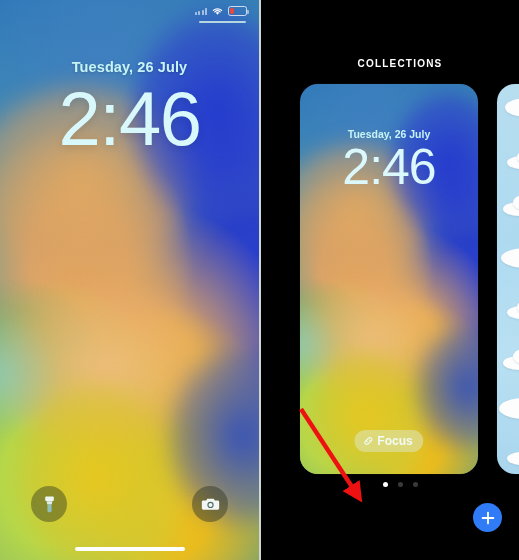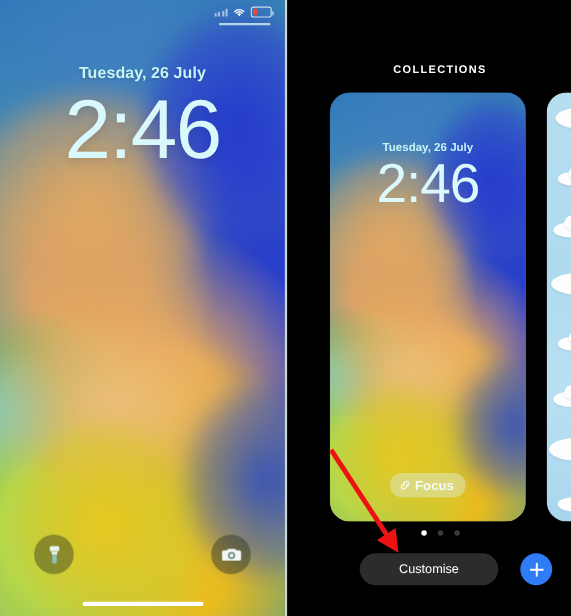--- a/index.html
+++ b/index.html
@@ -225,21 +225,20 @@
         <div class="cloud" style="left:10px;top:368px;width:30px;height:13px;"></div>
       </div>
     </div>
 
     <div class="dots">
       <div class="dot active"></div>
       <div class="dot"></div>
       <div class="dot"></div>
     </div>
 
-    <button class="customise-btn">Customise</button>
 
     <button class="plus-btn">
       <svg width="14" height="14" viewBox="0 0 14 14">
         <path d="M7 1.6V12.4M1.6 7H12.4" stroke="#ffffff" stroke-width="1.8" stroke-linecap="round"></path>
       </svg>
     </button>
   </div>
 
   <svg class="arrow-layer" width="519" height="560" viewBox="0 0 519 560">
     <defs>

